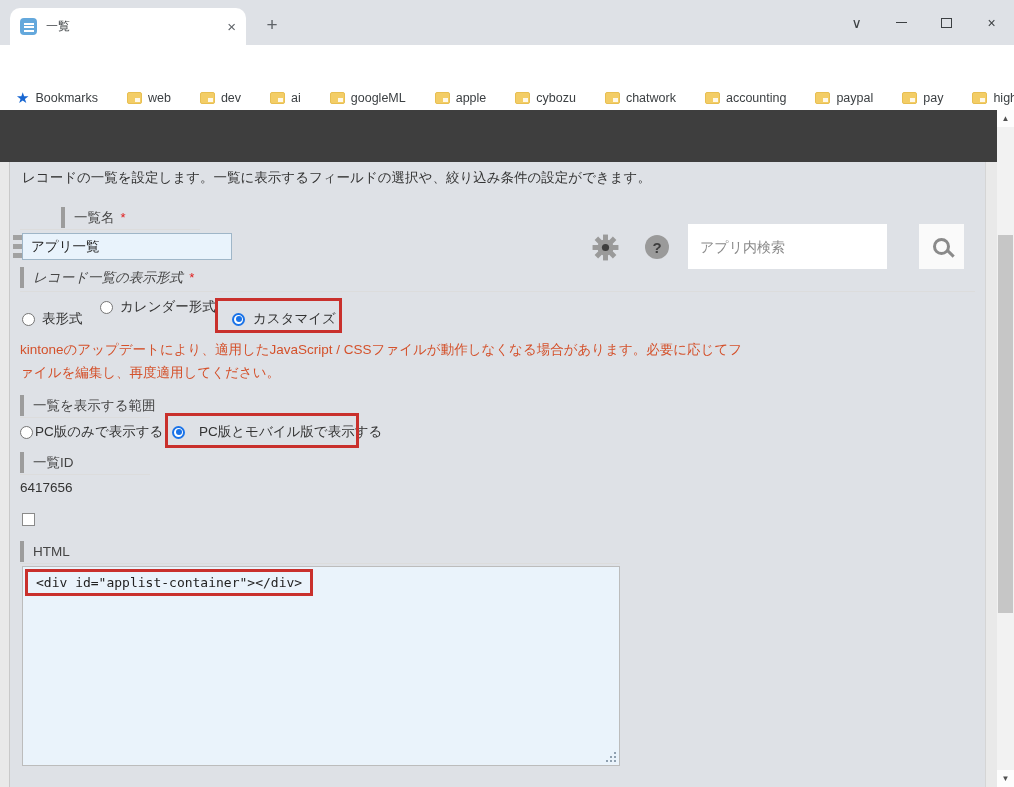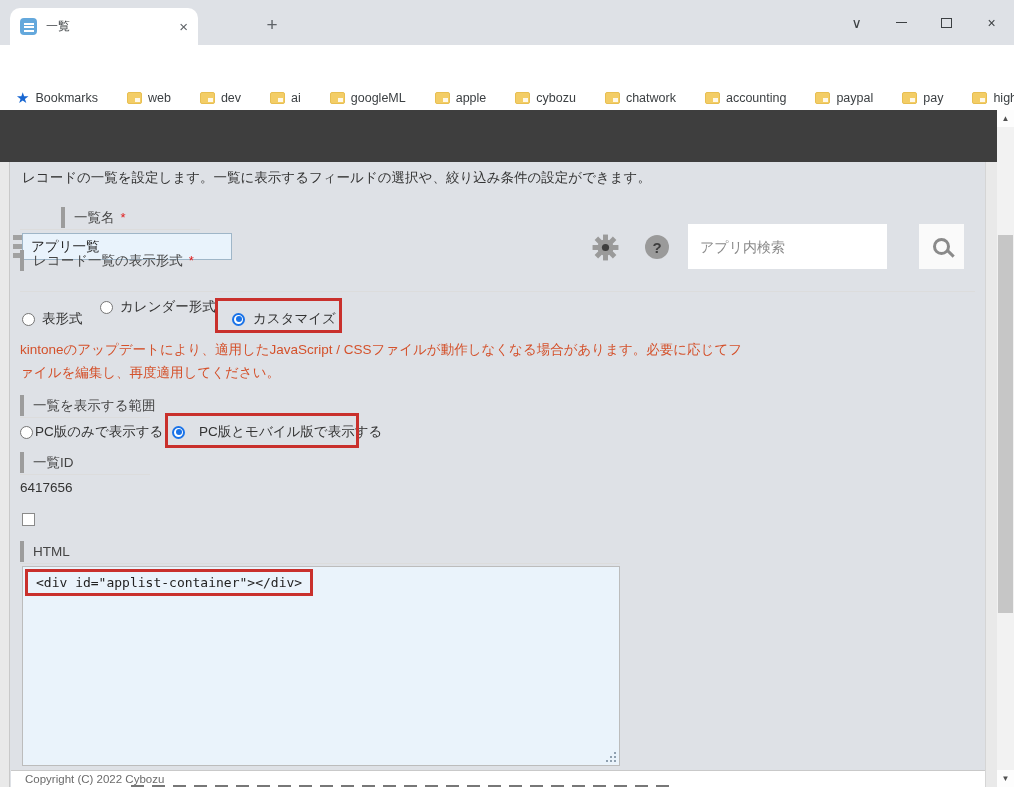--- a/index.html
+++ b/index.html
@@ -3,21 +3,21 @@
 <meta charset="utf-8">
 <style>
   * { box-sizing: border-box; margin: 0; padding: 0; }
   html,body { width:1014px; height:787px; overflow:hidden;
     font-family:"Liberation Sans","DejaVu Sans",sans-serif; }
   #win { position:relative; width:1014px; height:787px; background:#dee1e6; overflow:hidden; }
   .abs { position:absolute; }
 
   
   #tabstrip { position:absolute; left:0; top:0; width:1014px; height:45px; background:#dee1e6; }
-  #tab { position:absolute; left:10px; top:8px; width:188px; height:37px; background:#fff;
+  #tab { position:absolute; left:10px; top:8px; width:236px; height:37px; background:#fff;
          border-radius:10px 10px 0 0; display:flex; align-items:center; padding:0 10px; }
   #favicon { width:17px; height:17px; border-radius:4px; background:#64a8dc; padding:3px 0 0 4px; }
   #favicon i { display:block; width:7px; height:2px; background:#fff; margin:1.5px 0 0 3px;
                box-shadow:-3px 0 0 #fff; }
   #tab-title { font-size:12px; color:#3c4043; margin-left:9px; flex:1; }
   .xglyph { color:#5f6368; font-size:15px; line-height:15px; cursor:default; }
   #newtab { position:absolute; left:258px; top:11px; width:28px; height:28px; text-align:center;
             line-height:28px; font-size:19px; color:#5f6368; border-radius:50%; }
   #wctrls { position:absolute; right:0; top:0; height:45px; display:flex; }
   #wctrls .wbtn { width:45px; height:45px; display:flex; align-items:center; justify-content:center;
@@ -296,21 +296,21 @@
     <div class="abs jp" style="left:22px;top:169px;">レコードの一覧を設定します。一覧に表示するフィールドの選択や、絞り込み条件の設定ができます。</div>
 
     <div class="flabel" style="left:20px;top:207px;padding-left:41px;">
       <span class="bar"></span>
       <span class="ltext">一覧名</span>
       <span class="req">*</span>
     </div>
     <div class="uline" style="left:20px;top:229px;width:180px;"></div>
     <input id="name-input" value="アプリ一覧" style="">
 
-    <div class="flabel" style="left:20px;top:250px;">
+    <div class="flabel" style="left:20px;top:267px;font-style:italic;">
       <span class="bar"></span>
       <span class="ltext">レコード一覧の表示形式</span>
       <span class="req">*</span>
     </div>
     <div class="uline" style="left:20px;top:291px;width:955px;"></div>
 
     <div class="rgroup" style="left:22px;top:308px;">
       <span class="radio"></span>
       <span class="jp" style="margin-left:7px;">表形式</span>
     </div>
@@ -358,24 +358,20 @@
       <span class="bar"></span>
       <span class="ltext">HTML</span>
     </div>
     <div class="uline" style="left:20px;top:563px;width:600px;"></div>
     <div id="html-area">
       <span id="html-code"><span>&lt;div id="applist-container"&gt;&lt;/div&gt;</span></span>
       <span id="rhandle"></span>
     </div>
   </div>
 
-  <div id="footer">
-    <span id="copyright">Copyright (C) 2022 Cybozu</span>
-    <span id="cutoff"></span>
-  </div>
 
   <div id="sbar">
     <span class="sarrow" style="top:0;">▲</span>
     <span id="sthumb"></span>
     <span class="sarrow" style="bottom:0;">▼</span>
   </div>
 
 </div>
 
 </body></html>

